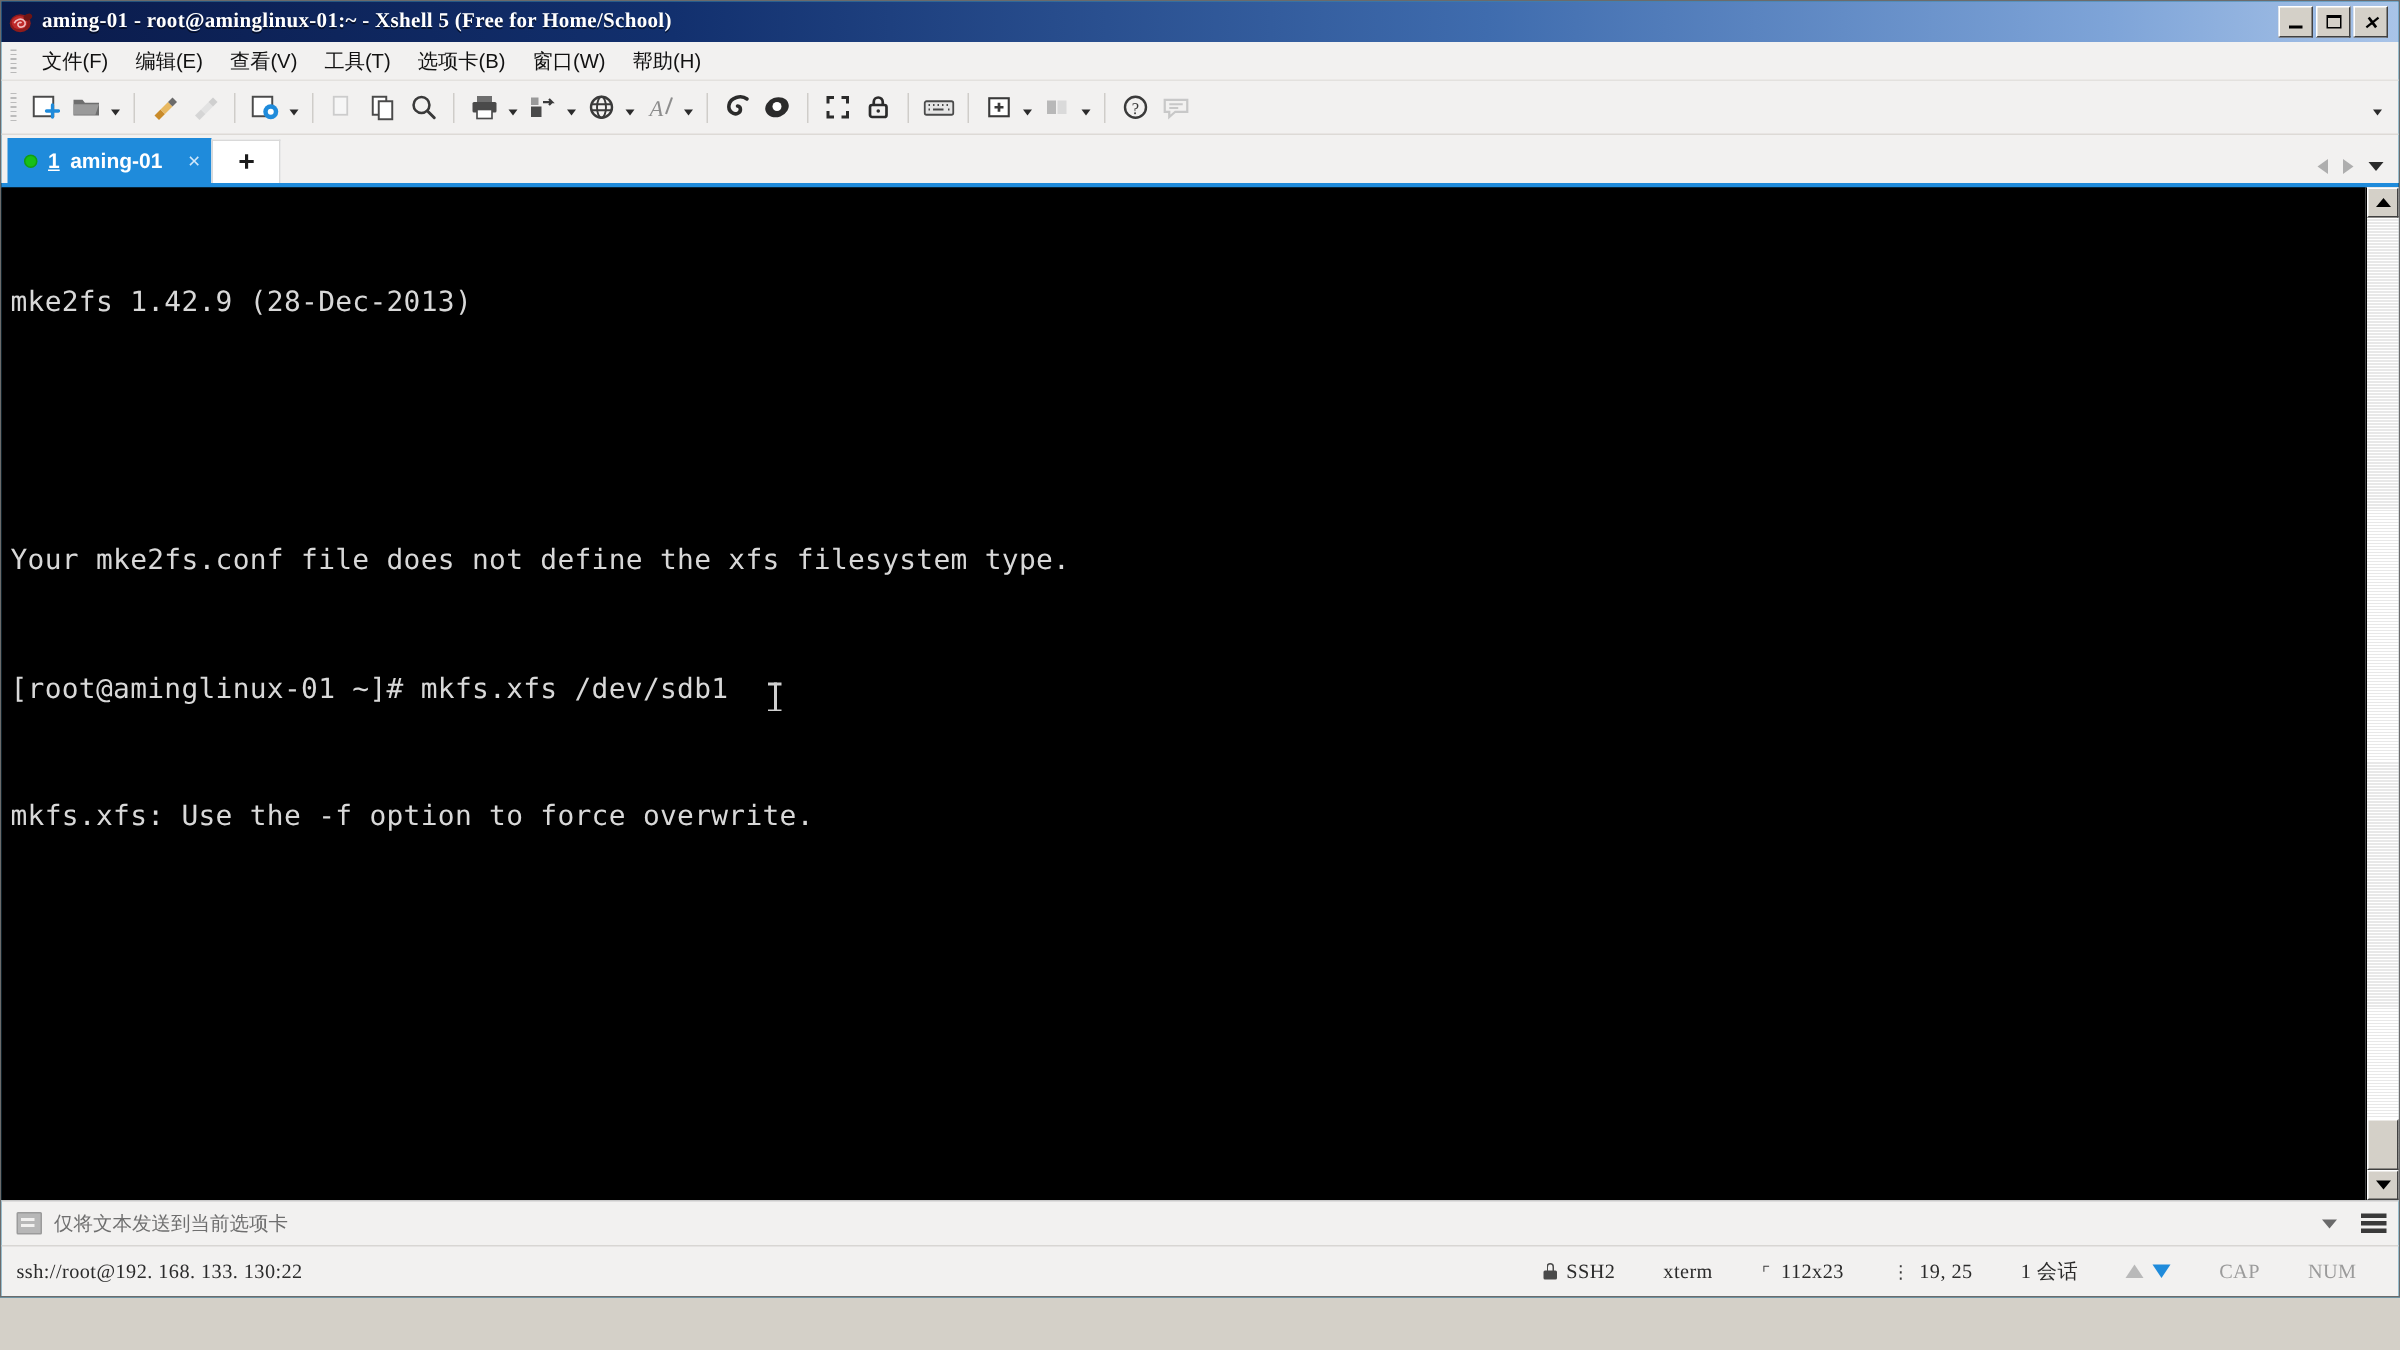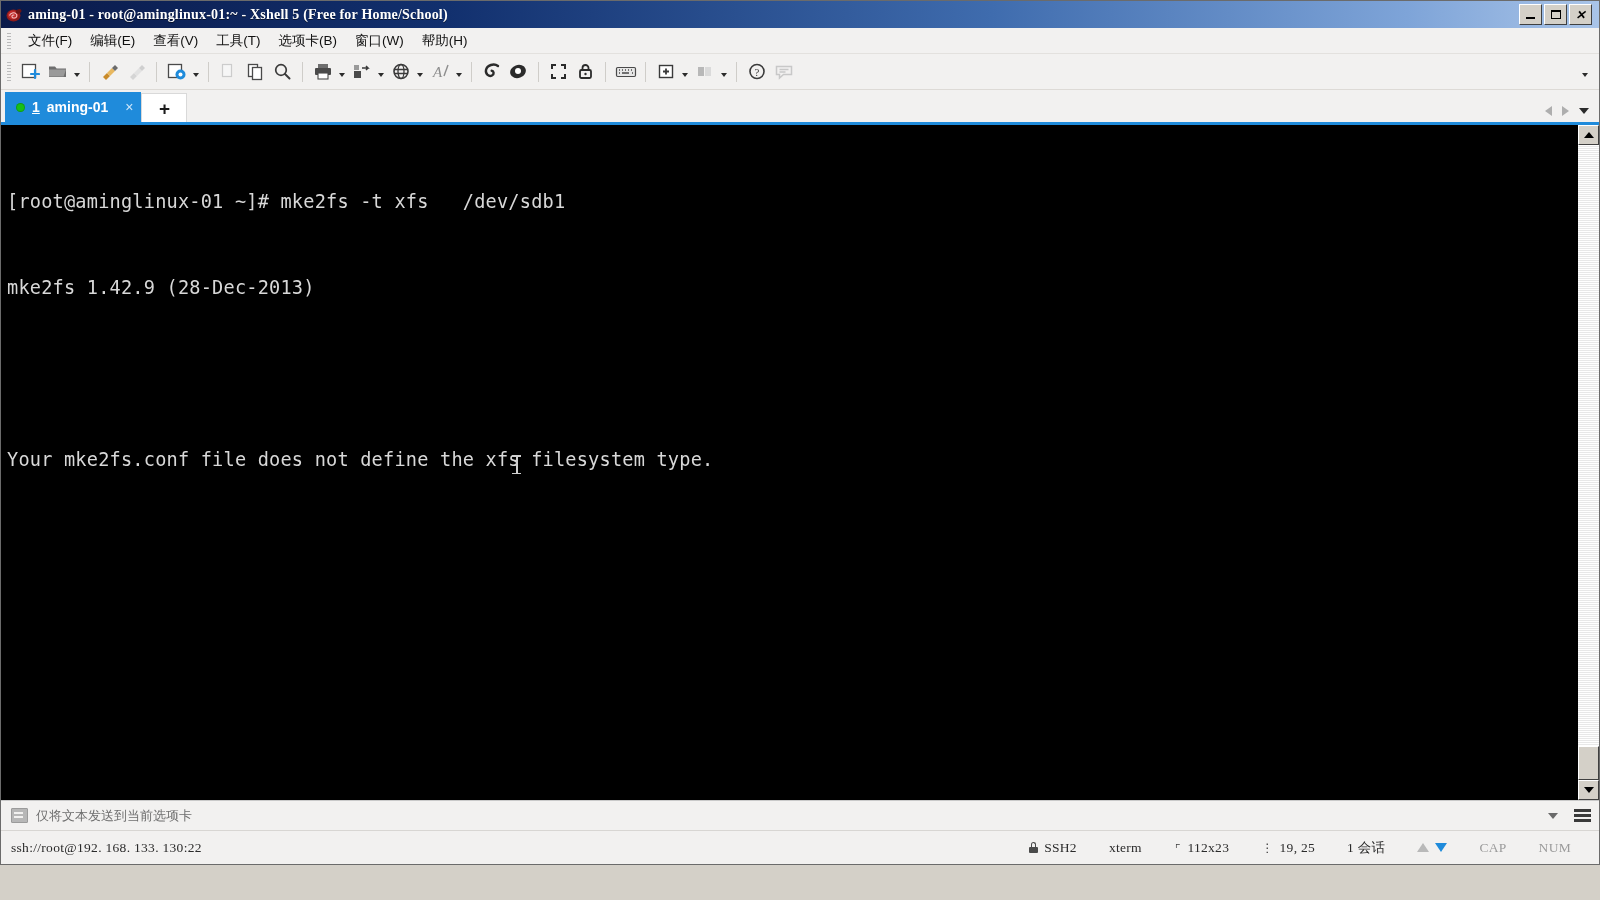--- a/index.html
+++ b/index.html
@@ -411,24 +411,25 @@
     <div class="newtab">+</div>
     <div class="tabbar-right">
       <span class="navarr l"></span>
       <span class="navarr r"></span>
       <span class="navdn"></span>
     </div>
   </div>
 
   <div class="termwrap">
     <div class="term">
-      <div class="line">[root@aminglinux-01 ~]# mke2fs -t xfs   /dev/sdb1</div>
       <div class="line">mke2fs 1.42.9 (28-Dec-2013)</div>
       <div class="line">&nbsp;</div>
       <div class="line">Your mke2fs.conf file does not define the xfs filesystem type.</div>
+      <div class="line">[root@aminglinux-01 ~]# mkfs.xfs /dev/sdb1</div>
+      <div class="line">mkfs.xfs: Use the -f option to force overwrite.</div>
       
       
       
       
       
       
       
       
       
       

